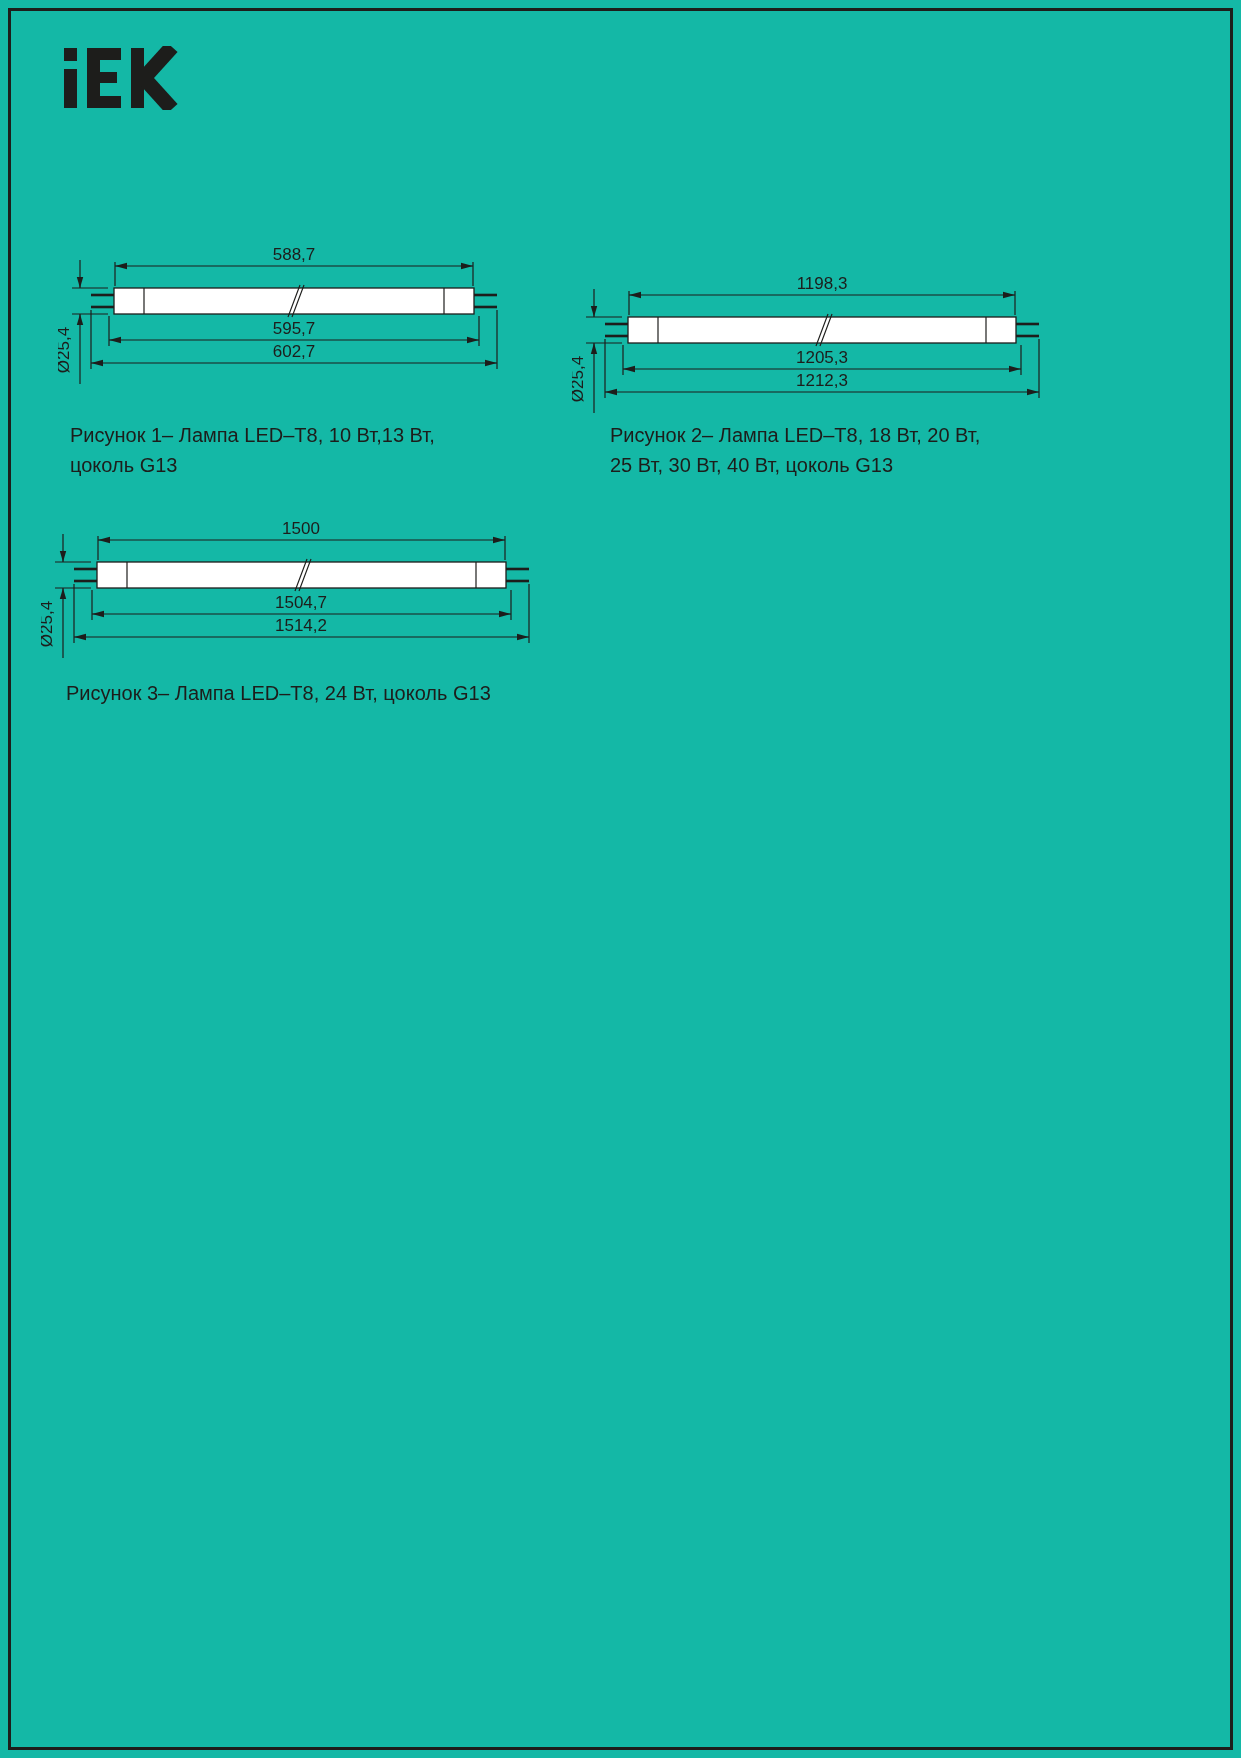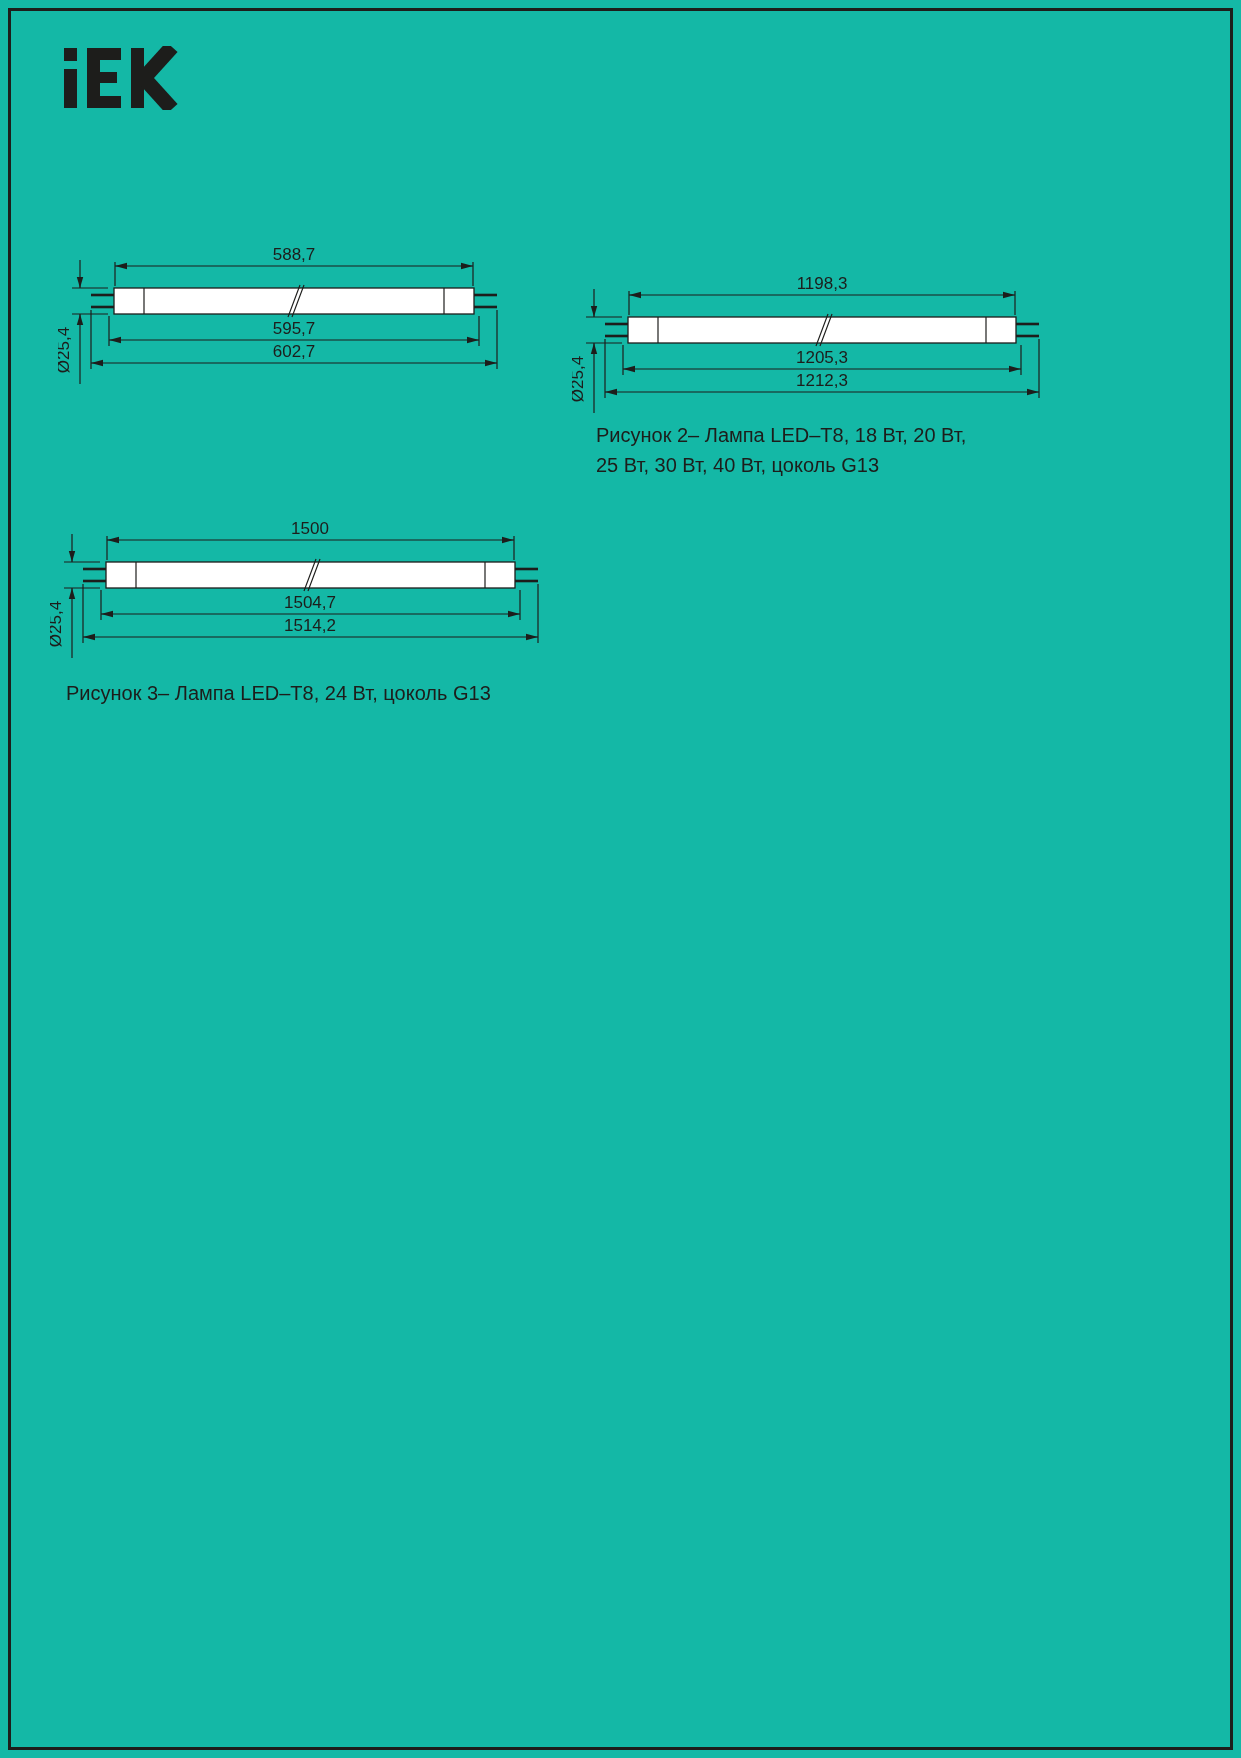--- a/index.html
+++ b/index.html
@@ -116,20 +116,22 @@
         <line x1="22" y1="14" x2="22" y2="42"></line>
         <polygon points="22,42 18.8,31 25.2,31"></polygon>
         <line x1="22" y1="68" x2="22" y2="138"></line>
         <polygon points="22,68 18.8,79 25.2,79"></polygon>
         <line x1="14" y1="42" x2="50" y2="42"></line>
         <line x1="14" y1="68" x2="50" y2="68"></line>
         <text transform="translate(11,104) rotate(-90)">Ø25,4</text>
       </g>
     </svg>
   </div>
+  <div class="caption" style="left:70px; top:420px; width:470px;">Рисунок 1– Лампа LED–T8, 10 Вт,13 Вт,
+цоколь G13</div>
 
   <div class="figure" style="left:572px; top:246px;margin-top:29px;">
     <svg class="fig-svg" width="500" height="150" viewBox="0 0 500 150">
       <g>
         <line x1="57" y1="16" x2="57" y2="40"></line>
         <line x1="443" y1="16" x2="443" y2="40"></line>
         <line x1="57" y1="20" x2="443" y2="20"></line>
         <polygon points="57,20 69,16.8 69,23.2"></polygon>
         <polygon points="443,20 431,16.8 431,23.2"></polygon>
         <text x="250" y="14">1198,3</text>
@@ -165,24 +167,24 @@
         <line x1="22" y1="14" x2="22" y2="42"></line>
         <polygon points="22,42 18.8,31 25.2,31"></polygon>
         <line x1="22" y1="68" x2="22" y2="138"></line>
         <polygon points="22,68 18.8,79 25.2,79"></polygon>
         <line x1="14" y1="42" x2="50" y2="42"></line>
         <line x1="14" y1="68" x2="50" y2="68"></line>
         <text transform="translate(11,104) rotate(-90)">Ø25,4</text>
       </g>
     </svg>
   </div>
-  <div class="caption" style="left:596px; top:420px; width:470px;">Рисунок 2– Лампа LED–T8, 18 Вт, 20 Вт,
+  <div class="caption" style="left:610px; top:420px; width:470px;">Рисунок 2– Лампа LED–T8, 18 Вт, 20 Вт,
 25 Вт, 30 Вт, 40 Вт, цоколь G13</div>
 
-  <div class="figure" style="left:50px; top:520px;">
+  <div class="figure" style="left:41px; top:520px;">
     <svg class="fig-svg" width="520" height="150" viewBox="0 0 520 150">
       <g>
         <line x1="57" y1="16" x2="57" y2="40"></line>
         <line x1="464" y1="16" x2="464" y2="40"></line>
         <line x1="57" y1="20" x2="464" y2="20"></line>
         <polygon points="57,20 69,16.8 69,23.2"></polygon>
         <polygon points="464,20 452,16.8 452,23.2"></polygon>
         <text x="260" y="14">1500</text>
       </g>
       <g>

